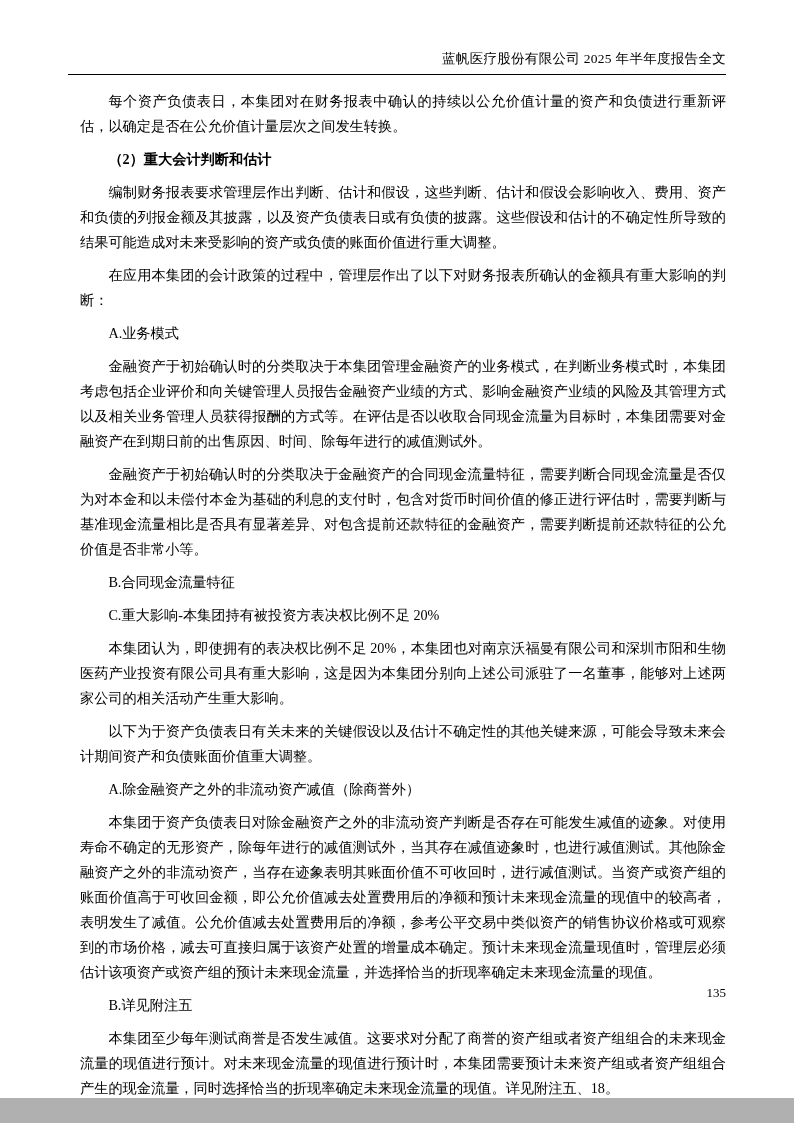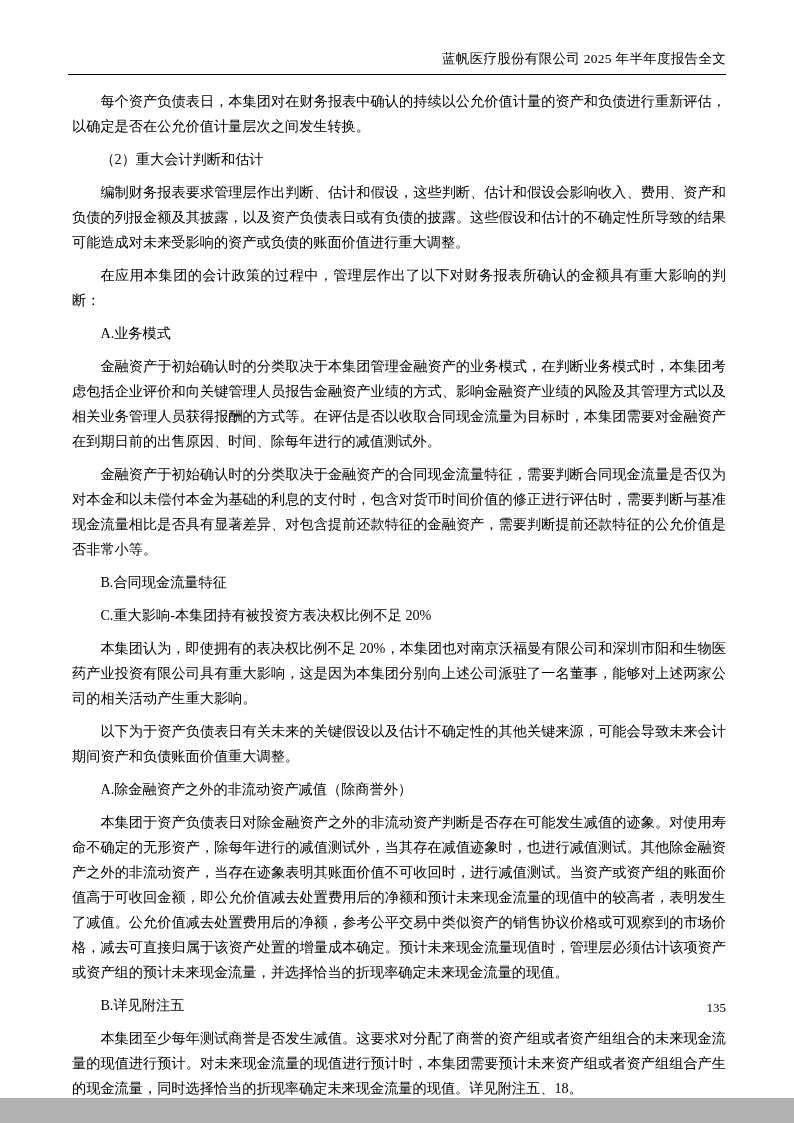--- a/index.html
+++ b/index.html
@@ -32,36 +32,36 @@
     padding-bottom: 6px;
     font-family: "Liberation Serif", "DejaVu Serif", serif;
   }
   .hrule {
     border: none;
     border-top: 1px solid #000;
     margin: 0 0 14px 0;
     height: 0;
   }
   p {
-    margin: 0 0 8px 4px;
+    margin: 0 0 8px 12px;
     font-size: 14.2px;
     line-height: 25px;
     text-align: justify;
     text-justify: inter-ideograph;
   }
   p.indent {
     text-indent: 2em;
   }
   p.bold {
-    font-weight: normal;
+    font-weight: bold;
   }
   .page-number {
     position: absolute;
     right: 68px;
-    bottom: 82px;
+    bottom: 97px;
     font-size: 13px;
     font-family: "Liberation Serif", "DejaVu Serif", serif;
   }
 </style>
 </head>
 <body>
 
 <div class="page">
 
   <div class="content">

